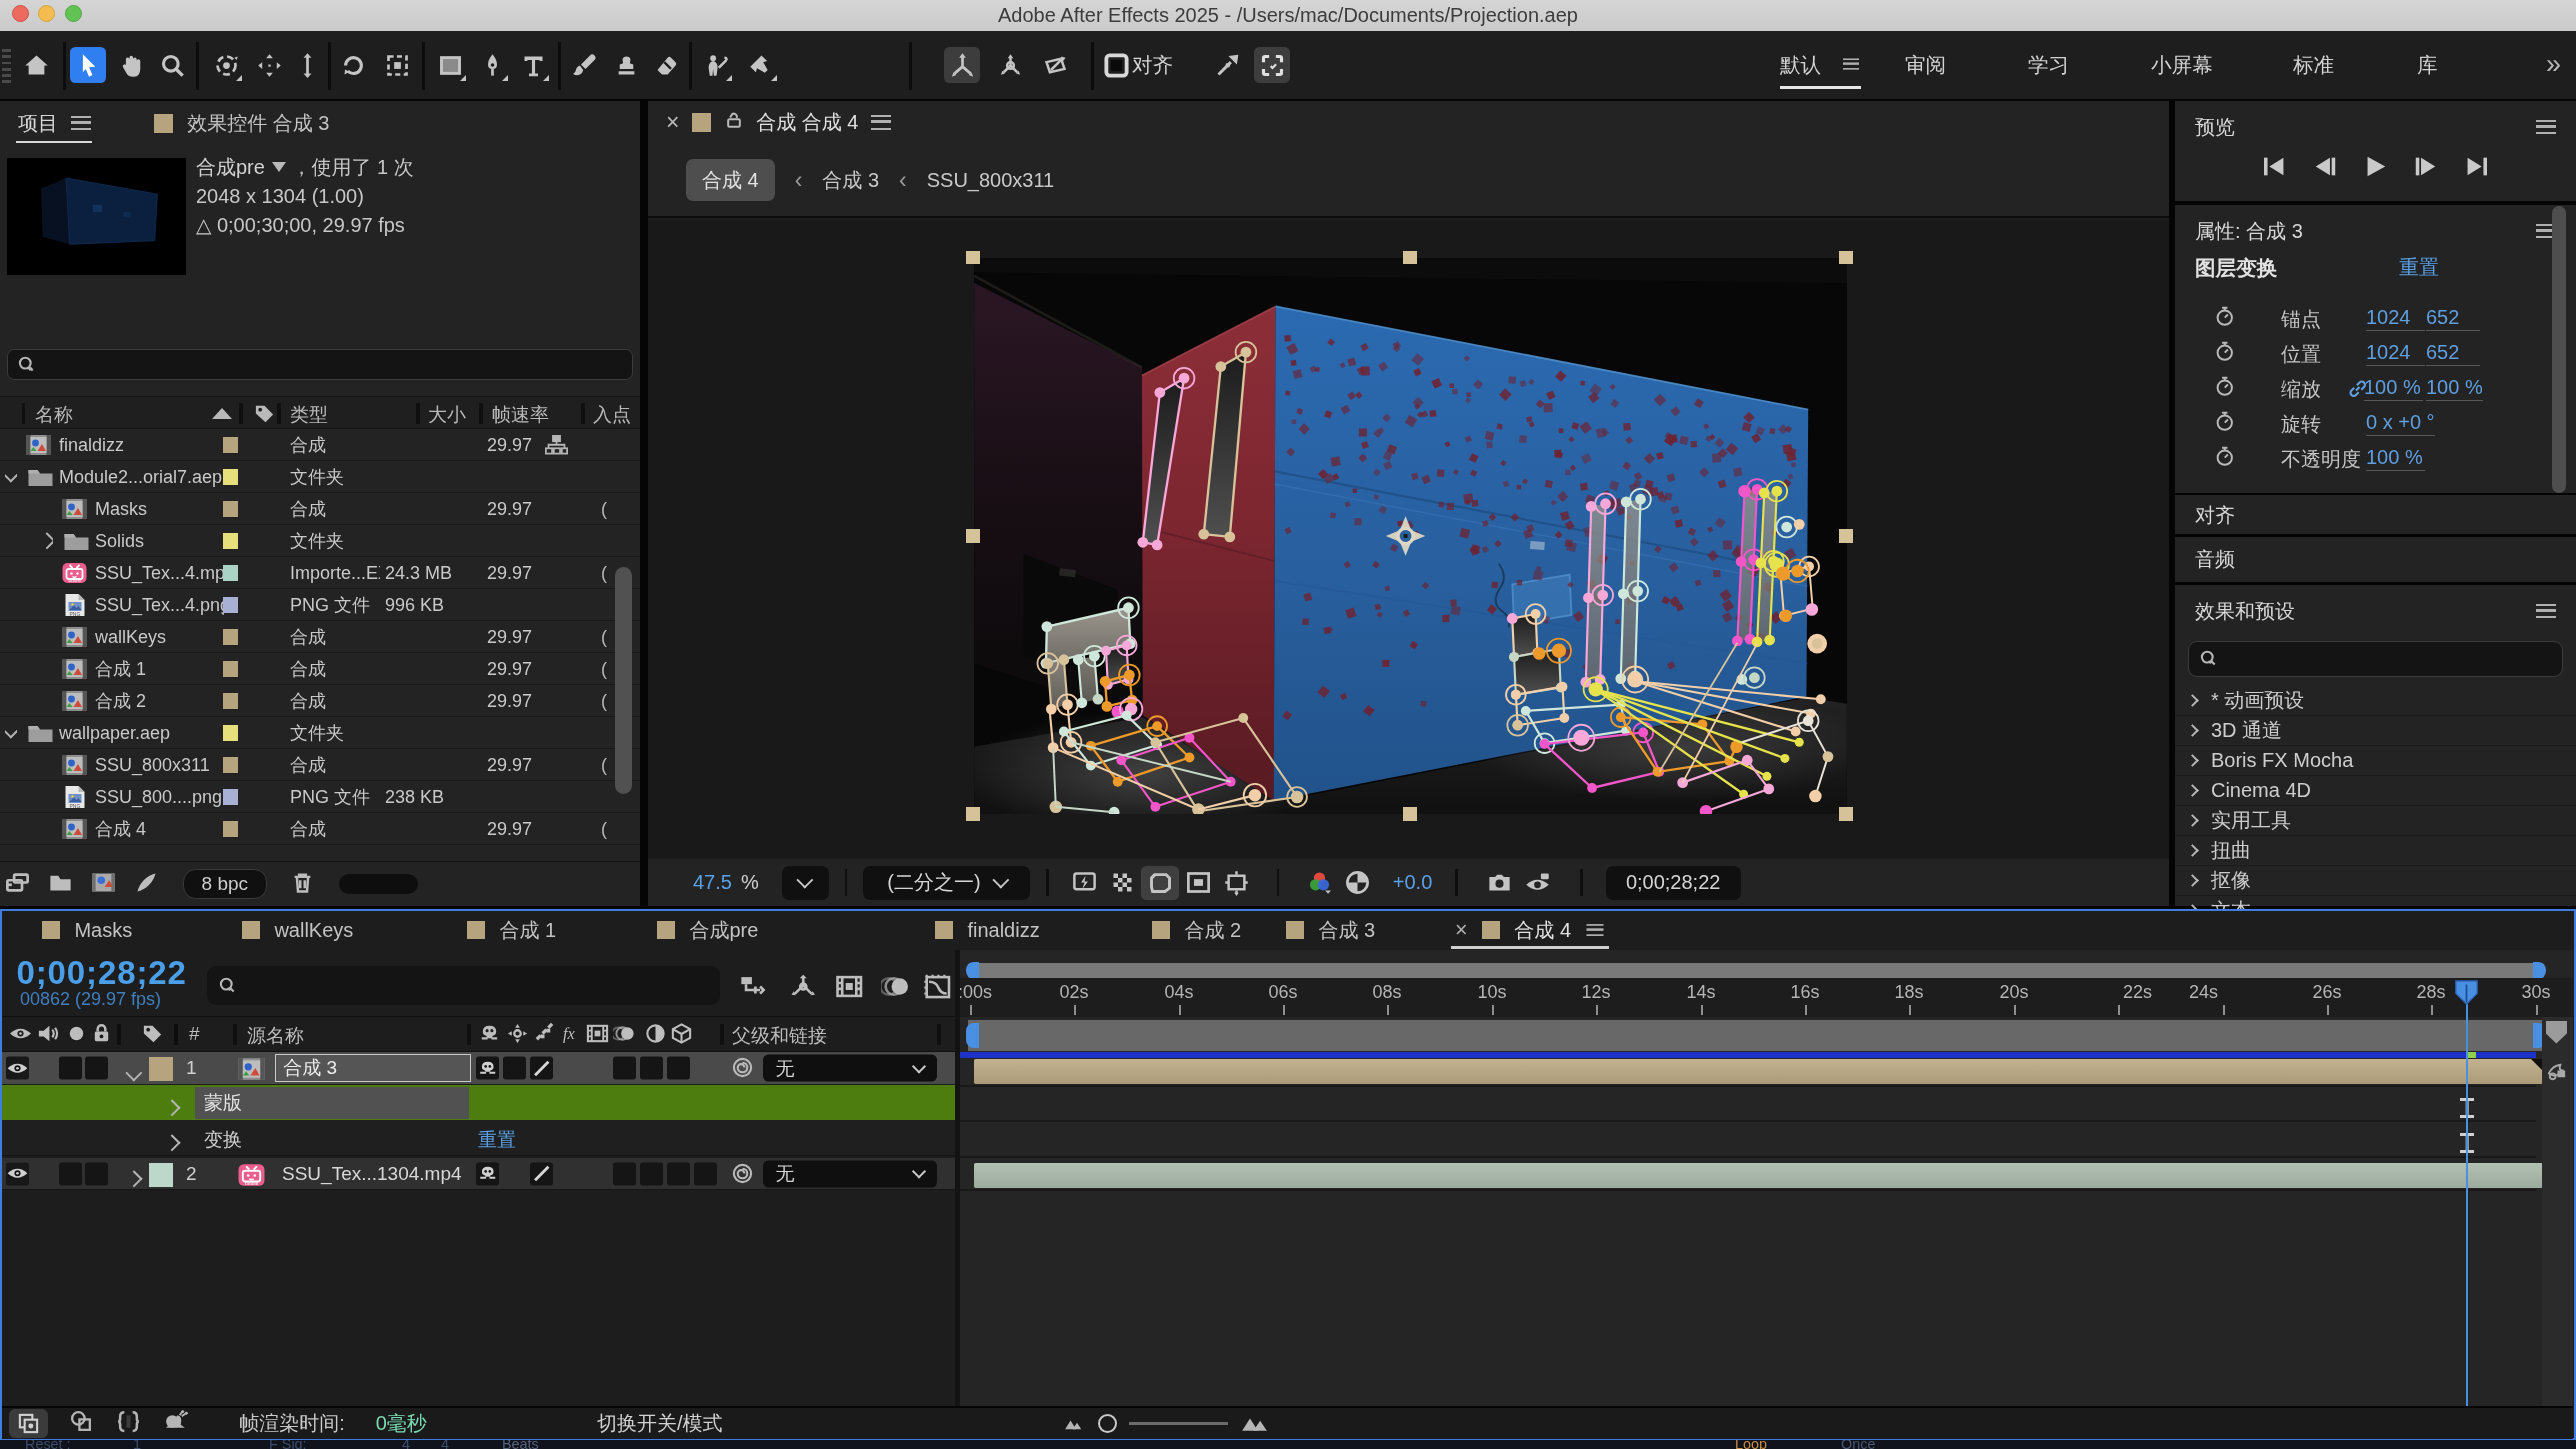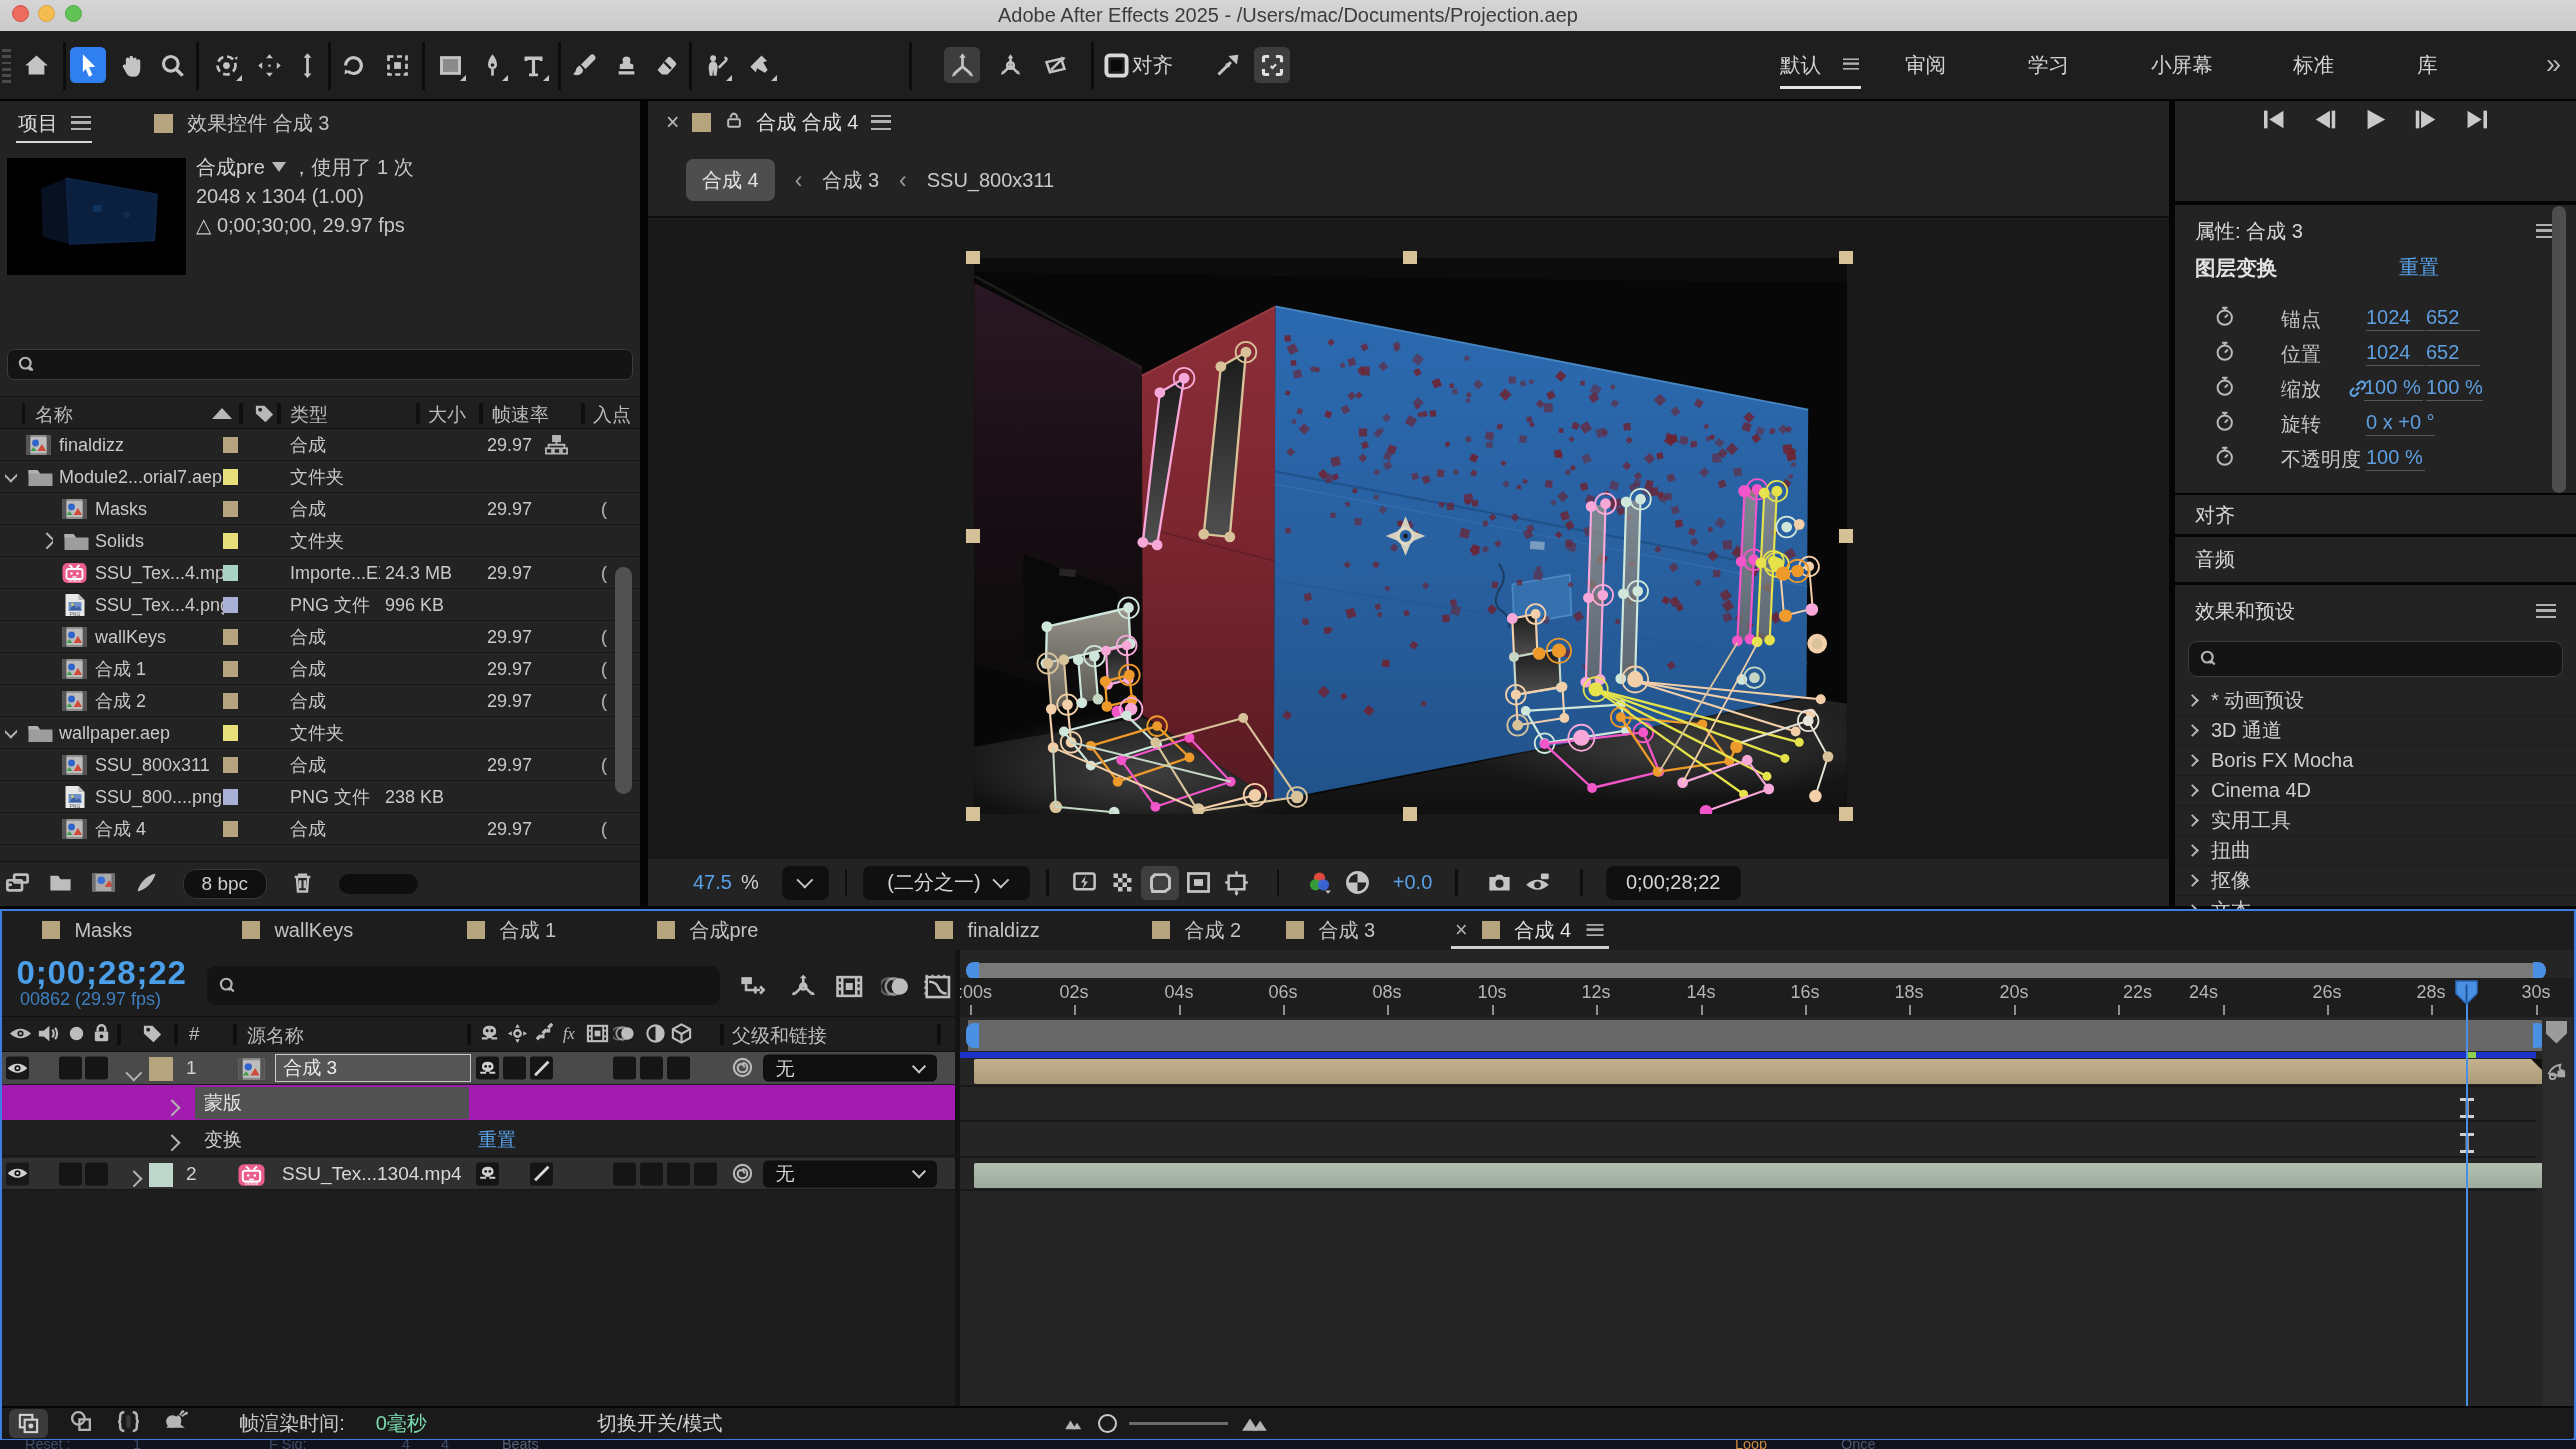--- a/index.html
+++ b/index.html
@@ -1370,20 +1370,24 @@
           </svg>
       </span>
       <span class="vsep" style="margin:0 23px;"></span>
       <span class="dropbox" style="width:135px;">
           <span>0;00;28;22</span>
         </span>
     </div>
   </div>
 
   <div class="rpanel" style="top:101px;height:100px;">
+    <div class="rtitle-row">
+      <span class="ptitle">预览</span>
+      <span class="hamb"></span>
+    </div>
     <div id="preview-transport">
       <span><svg viewBox="0 0 30 26">
             <rect x="2" y="3" width="4" height="20"></rect>
             <path d="M24 3 L8 13 L24 23 Z"></path>
           </svg></span>
       <span><svg viewBox="0 0 30 26">
             <path d="M20 3 L4 13 L20 23 Z"></path>
             <rect x="22" y="3" width="4" height="20"></rect>
           </svg></span>
       <span><svg viewBox="0 0 30 26">
@@ -1724,21 +1728,21 @@
   <span class="abs" style="left:728px;top:3.6px;"><svg viewBox="0 0 24 24" width="25" height="23" stroke-width="2.2" style="fill:none;stroke:#b9b9b9">
               <circle cx="12" cy="12" r="9"></circle>
               <path d="M12 12 m0 -5 a5 5 0 1 1 -5 5 a3.5 3.5 0 0 1 7 0"></path>
             </svg></span>
   <span class="pchip" style="left:761px;">
             <span>无</span>
             <span class="dchev"></span>
           </span>
 </div>
 
-<div class="trow" style="top:135px;height:36px;background:#a21caf;border-bottom:1.8px solid #161616;">
+<div class="trow" style="top:135px;height:36px;background:#4d7c0f;border-bottom:1.8px solid #161616;">
   <span class="abs" style="left:164px;top:11.7px;"><span class="chev closed"></span></span>
   <span class="abs" style="left:193px;top:1.8px;width:274px;height:32px;background:#515151;display:flex;align-items:center;padding-left:9px;color:#e2e2e2;">
             <span>蒙版</span>
           </span>
 </div>
 
 <div class="trow" style="top:170px;height:36px;background:#1f1f1f;border-bottom:1.8px solid #161616;">
   <span class="abs" style="left:164px;top:11.7px;"><span class="chev closed"></span></span>
   <span class="abs" style="left:202px;top:7.2px;"><span>变换</span></span>
   <span class="abs blue" style="left:476px;top:7.2px;"><span>重置</span></span>

